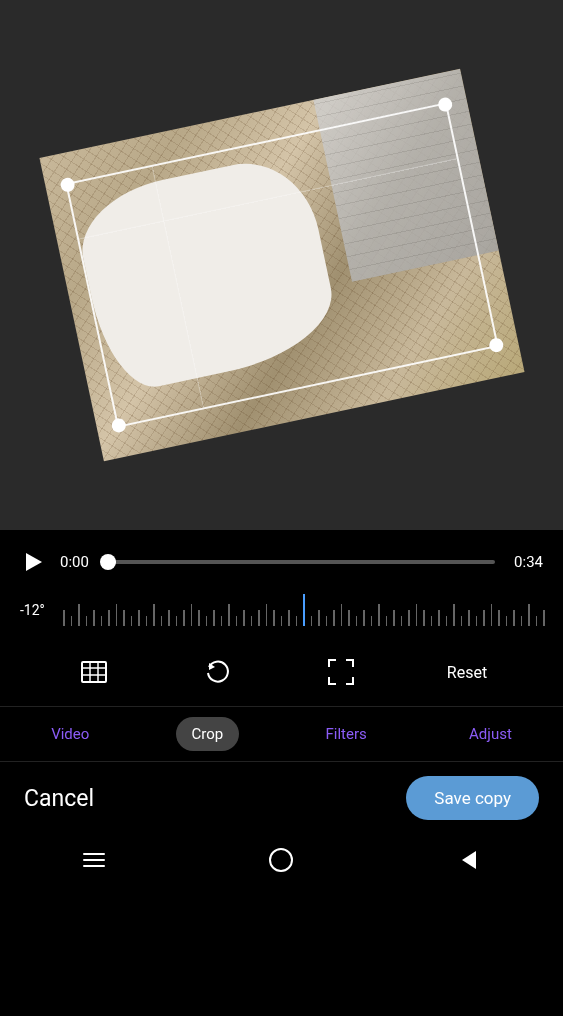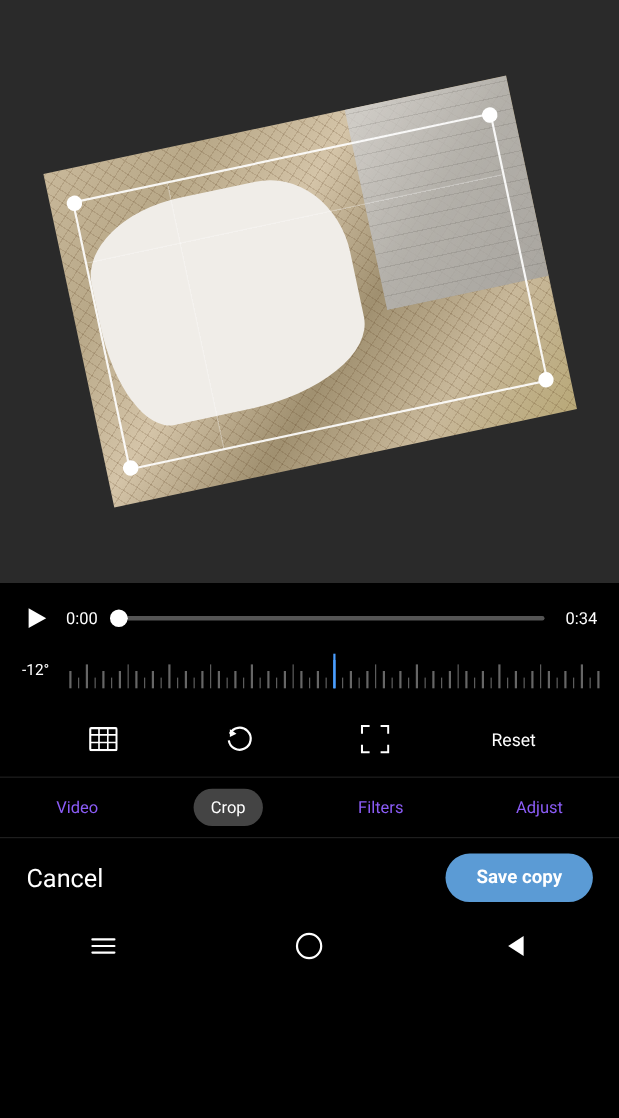--- a/index.html
+++ b/index.html
@@ -331,21 +331,21 @@
     .cancel-btn {
       font-size: 23px;
       color: #fff;
       cursor: pointer;
     }
 
     .save-copy-btn {
       background: #5b9bd5;
       color: #fff;
       font-size: 17px;
-      font-weight: 700;
+      font-weight: 400;
       padding: 12px 28px;
       border-radius: 30px;
       cursor: pointer;
     }
 
     
     .nav-bar {
       display: flex;
       align-items: center;
       justify-content: space-around;

